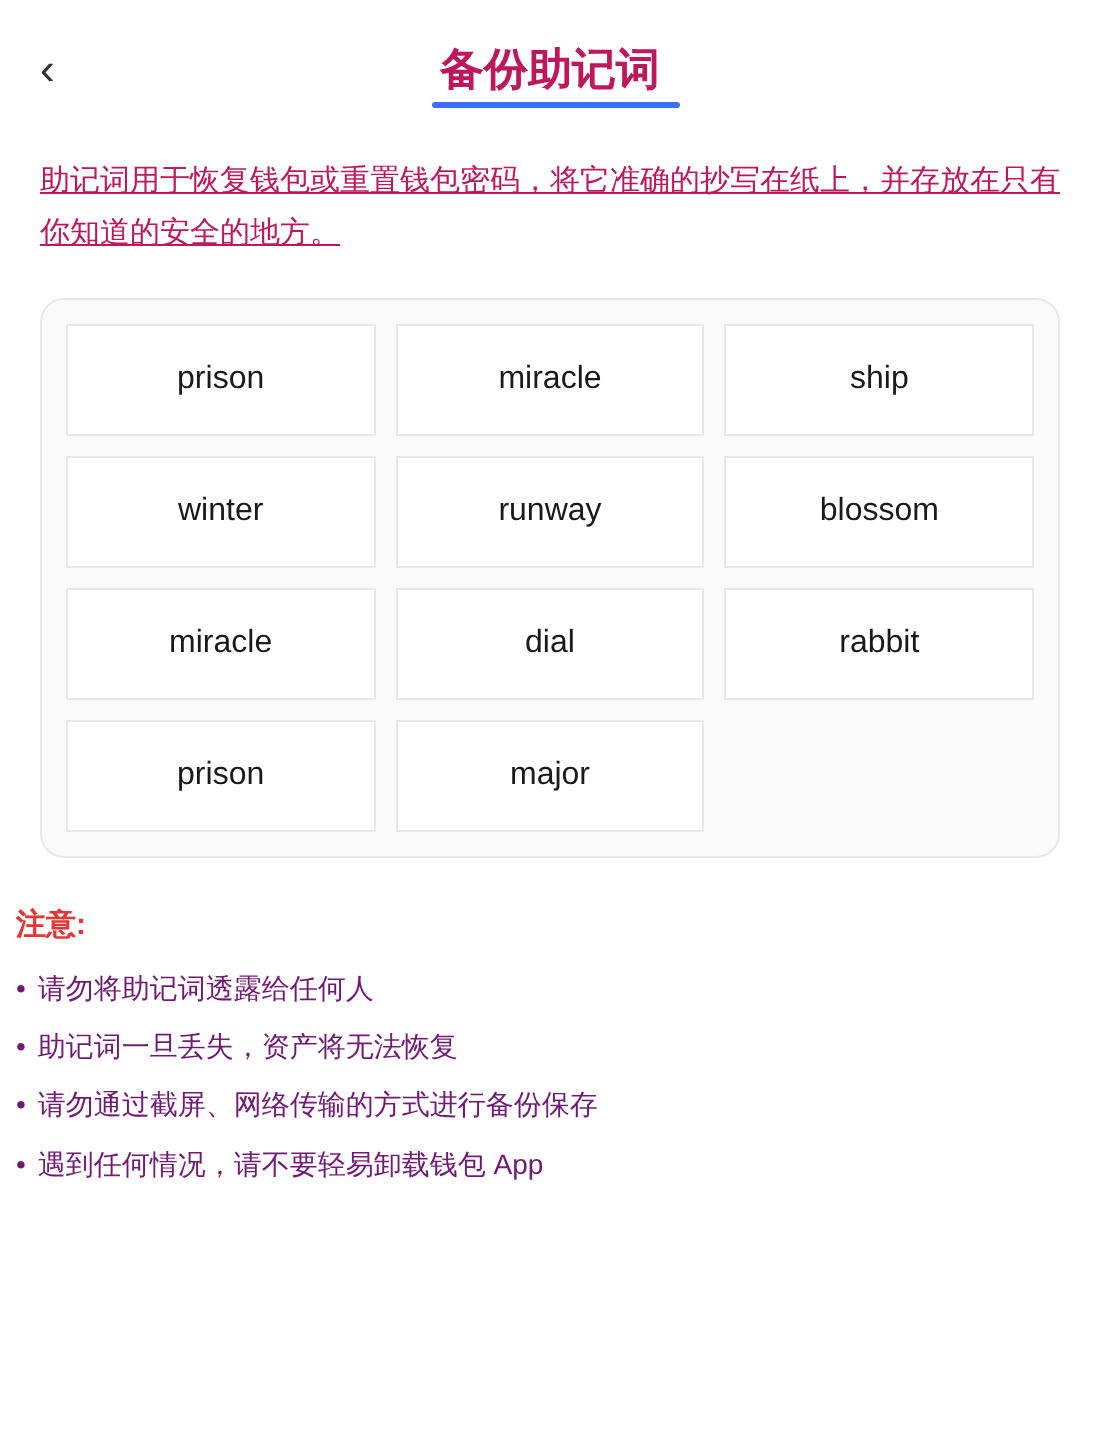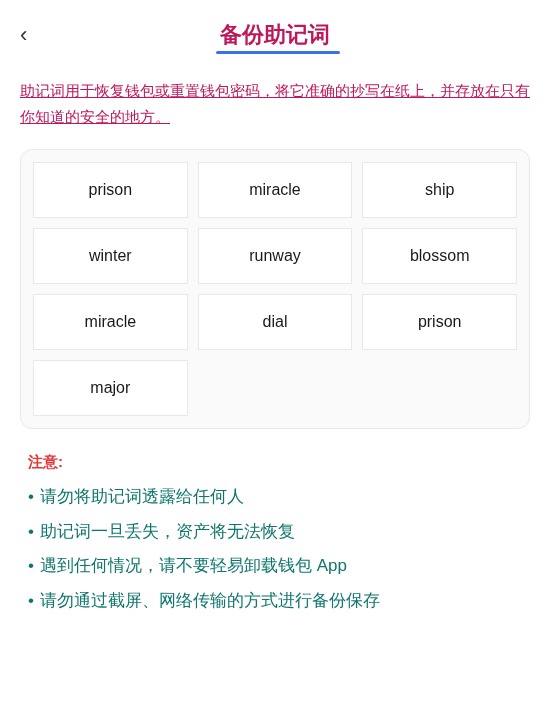--- a/index.html
+++ b/index.html
@@ -87,33 +87,33 @@
       align-items: center;
       justify-content: center;
       padding: 18px 8px;
       font-size: 16px;
       color: #1a1a1a;
       font-weight: 400;
       cursor: default;
     }
 
     .notice-section {
-      padding: 24px 28px 20px;
+      padding: 24px 8px 20px;
     }
 
     .notice-title {
       font-size: 15px;
       font-weight: 600;
       color: #e63535;
       margin-bottom: 10px;
     }
 
     .notice-item {
-      font-size: 17px;
-      color: #0f766e;
+      font-size: 14px;
+      color: #701a75;
       line-height: 1.8;
       display: flex;
       align-items: flex-start;
       margin-bottom: 4px;
     }
 
     .notice-item::before {
       content: "•";
       margin-right: 6px;
       flex-shrink: 0;
@@ -135,26 +135,27 @@
 <div class="grid-container">
   <div class="grid" id="word-grid">
   <div class="word-cell">prison</div>
       <div class="word-cell">miracle</div>
       <div class="word-cell">ship</div>
       <div class="word-cell">winter</div>
       <div class="word-cell">runway</div>
       <div class="word-cell">blossom</div>
       <div class="word-cell">miracle</div>
       <div class="word-cell">dial</div>
+      <div class="word-cell">rabbit</div>
       <div class="word-cell">prison</div>
       <div class="word-cell">major</div>
     </div>
 </div>
 
 <div class="notice-section">
   <div class="notice-title">注意:</div>
   <div id="notice-list">
       <div class="notice-item">请勿将助记词透露给任何人</div>
       <div class="notice-item">助记词一旦丢失，资产将无法恢复</div>
+      <div class="notice-item">请勿通过截屏、网络传输的方式进行备份保存</div>
       <div class="notice-item">遇到任何情况，请不要轻易卸载钱包 App</div>
-      <div class="notice-item">请勿通过截屏、网络传输的方式进行备份保存</div>
     </div>
 </div>
 
 </body></html>

